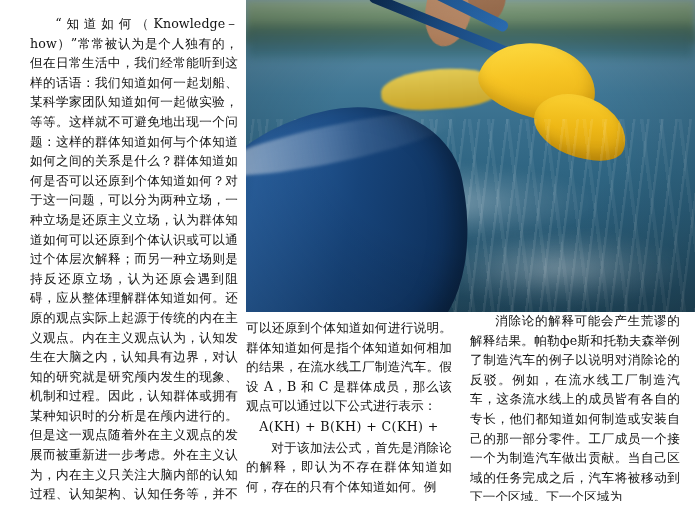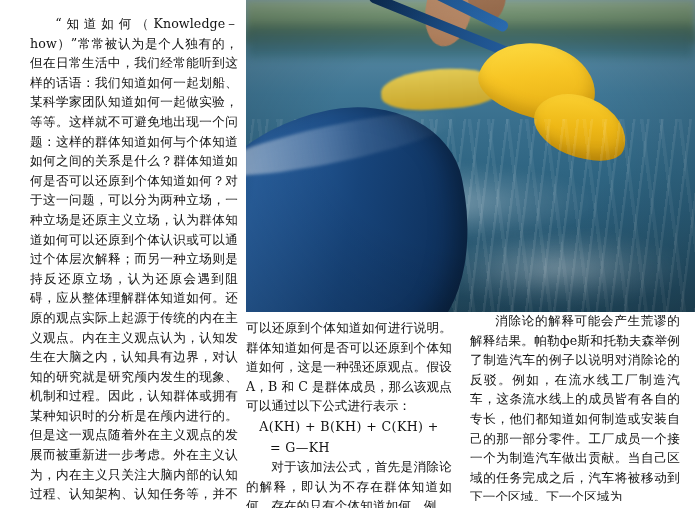--- a/index.html
+++ b/index.html
@@ -292,23 +292,22 @@
       <div class="ripples"></div>
       <div class="foam"></div>
       <div class="foam2"></div>
       <div class="kayak"></div>
       <div class="kayak-rim"></div>
       <div class="vignette"></div>
     </div>
   </div>
 
   <div class="col-mid">
-    <p>可以还原到个体知道如何进行说明。群体知道如何是否可以还原到个体知道如何，这是一种强还原观点。假设 A，B 和 C 是群体成员，那么该观点可以通过以下公式进行表示：</p>
+    <p>可以还原到个体知道如何进行说明。群体知道如何是指个体知道如何相加的结果，在流水线工厂制造汽车。假设 A，B 和 C 是群体成员，那么该观点可以通过以下公式进行表示：</p>
     <span class="formula">A(KH) + B(KH) + C(KH) +</span>
-    <span class="formula-2">= G—KH</span>
     <p class="indent2">对于该加法公式，首先是消除论的解释，即认为不存在群体知道如何，存在的只有个体知道如何。例</p>
   </div>
 
   <div class="col-right">
     <p class="indent2">消除论的解释可能会产生荒谬的解释结果。帕勒фе斯和托勒夫森举例了制造汽车的例子以说明对消除论的反驳。例如，在流水线工厂制造汽车，这条流水线上的成员皆有各自的专长，他们都知道如何制造或安装自己的那一部分零件。工厂成员一个接一个为制造汽车做出贡献。当自己区域的任务完成之后，汽车将被移动到下一个区域。下一个区域为</p>
   </div>
 
 </div>
 
 </body></html>

